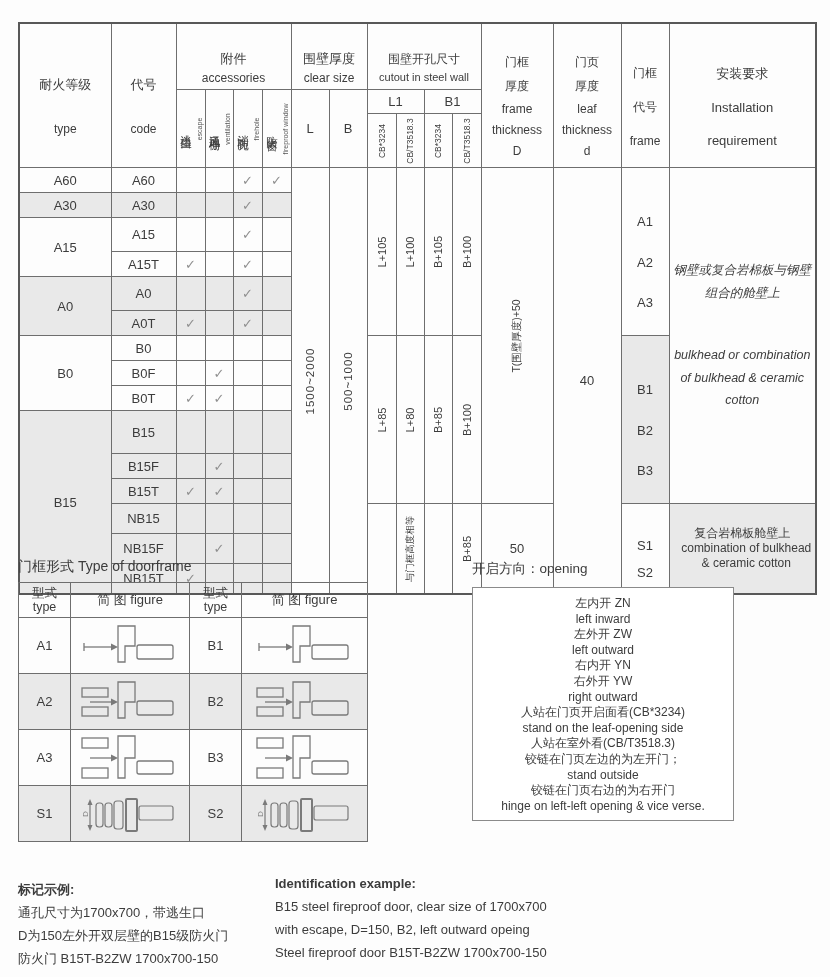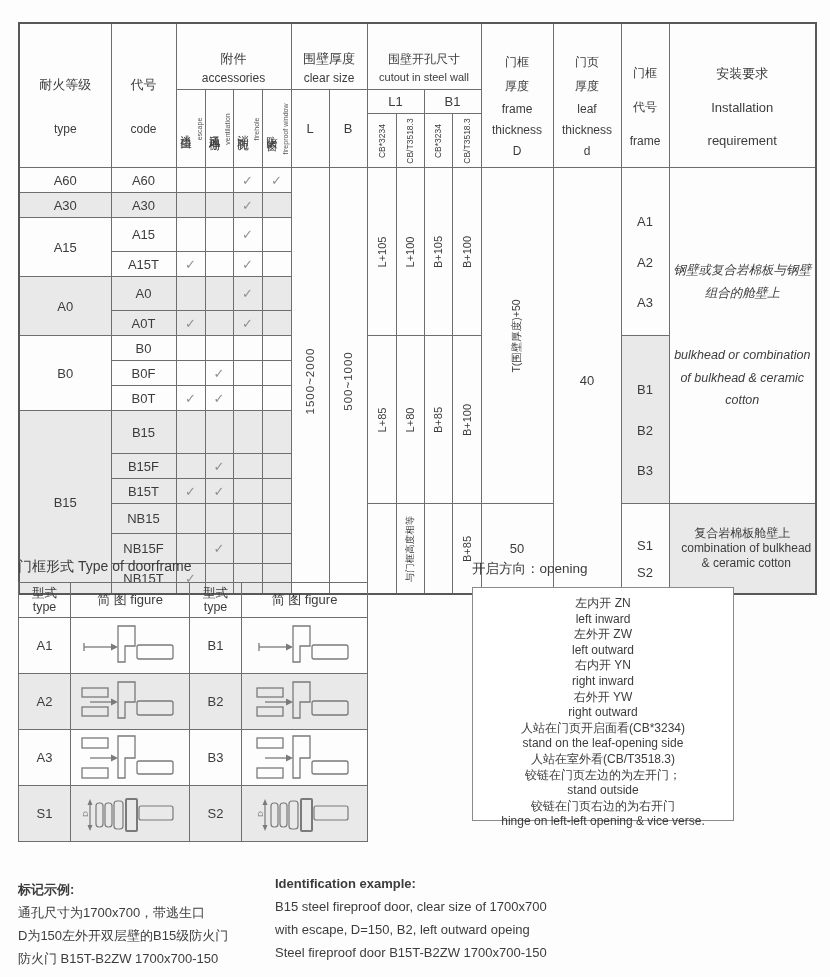--- a/index.html
+++ b/index.html
@@ -518,21 +518,20 @@
   </div>
 
   <div class="open-block">
     <div class="open-title">开启方向：opening</div>
     <div class="open-box">
       <div>左内开 ZN</div>
       <div>left inward</div>
       <div>左外开 ZW</div>
       <div>left outward</div>
       <div>右内开 YN</div>
-      <div>right inward</div>
       <div>右外开 YW</div>
       <div>right outward</div>
       <div>人站在门页开启面看(CB*3234)</div>
       <div>stand on the leaf-opening side</div>
       <div>人站在室外看(CB/T3518.3)</div>
       <div>铰链在门页左边的为左开门；</div>
       <div>stand outside</div>
       <div>铰链在门页右边的为右开门</div>
       <div>hinge on left-left opening &amp; vice verse.</div>
     </div>

